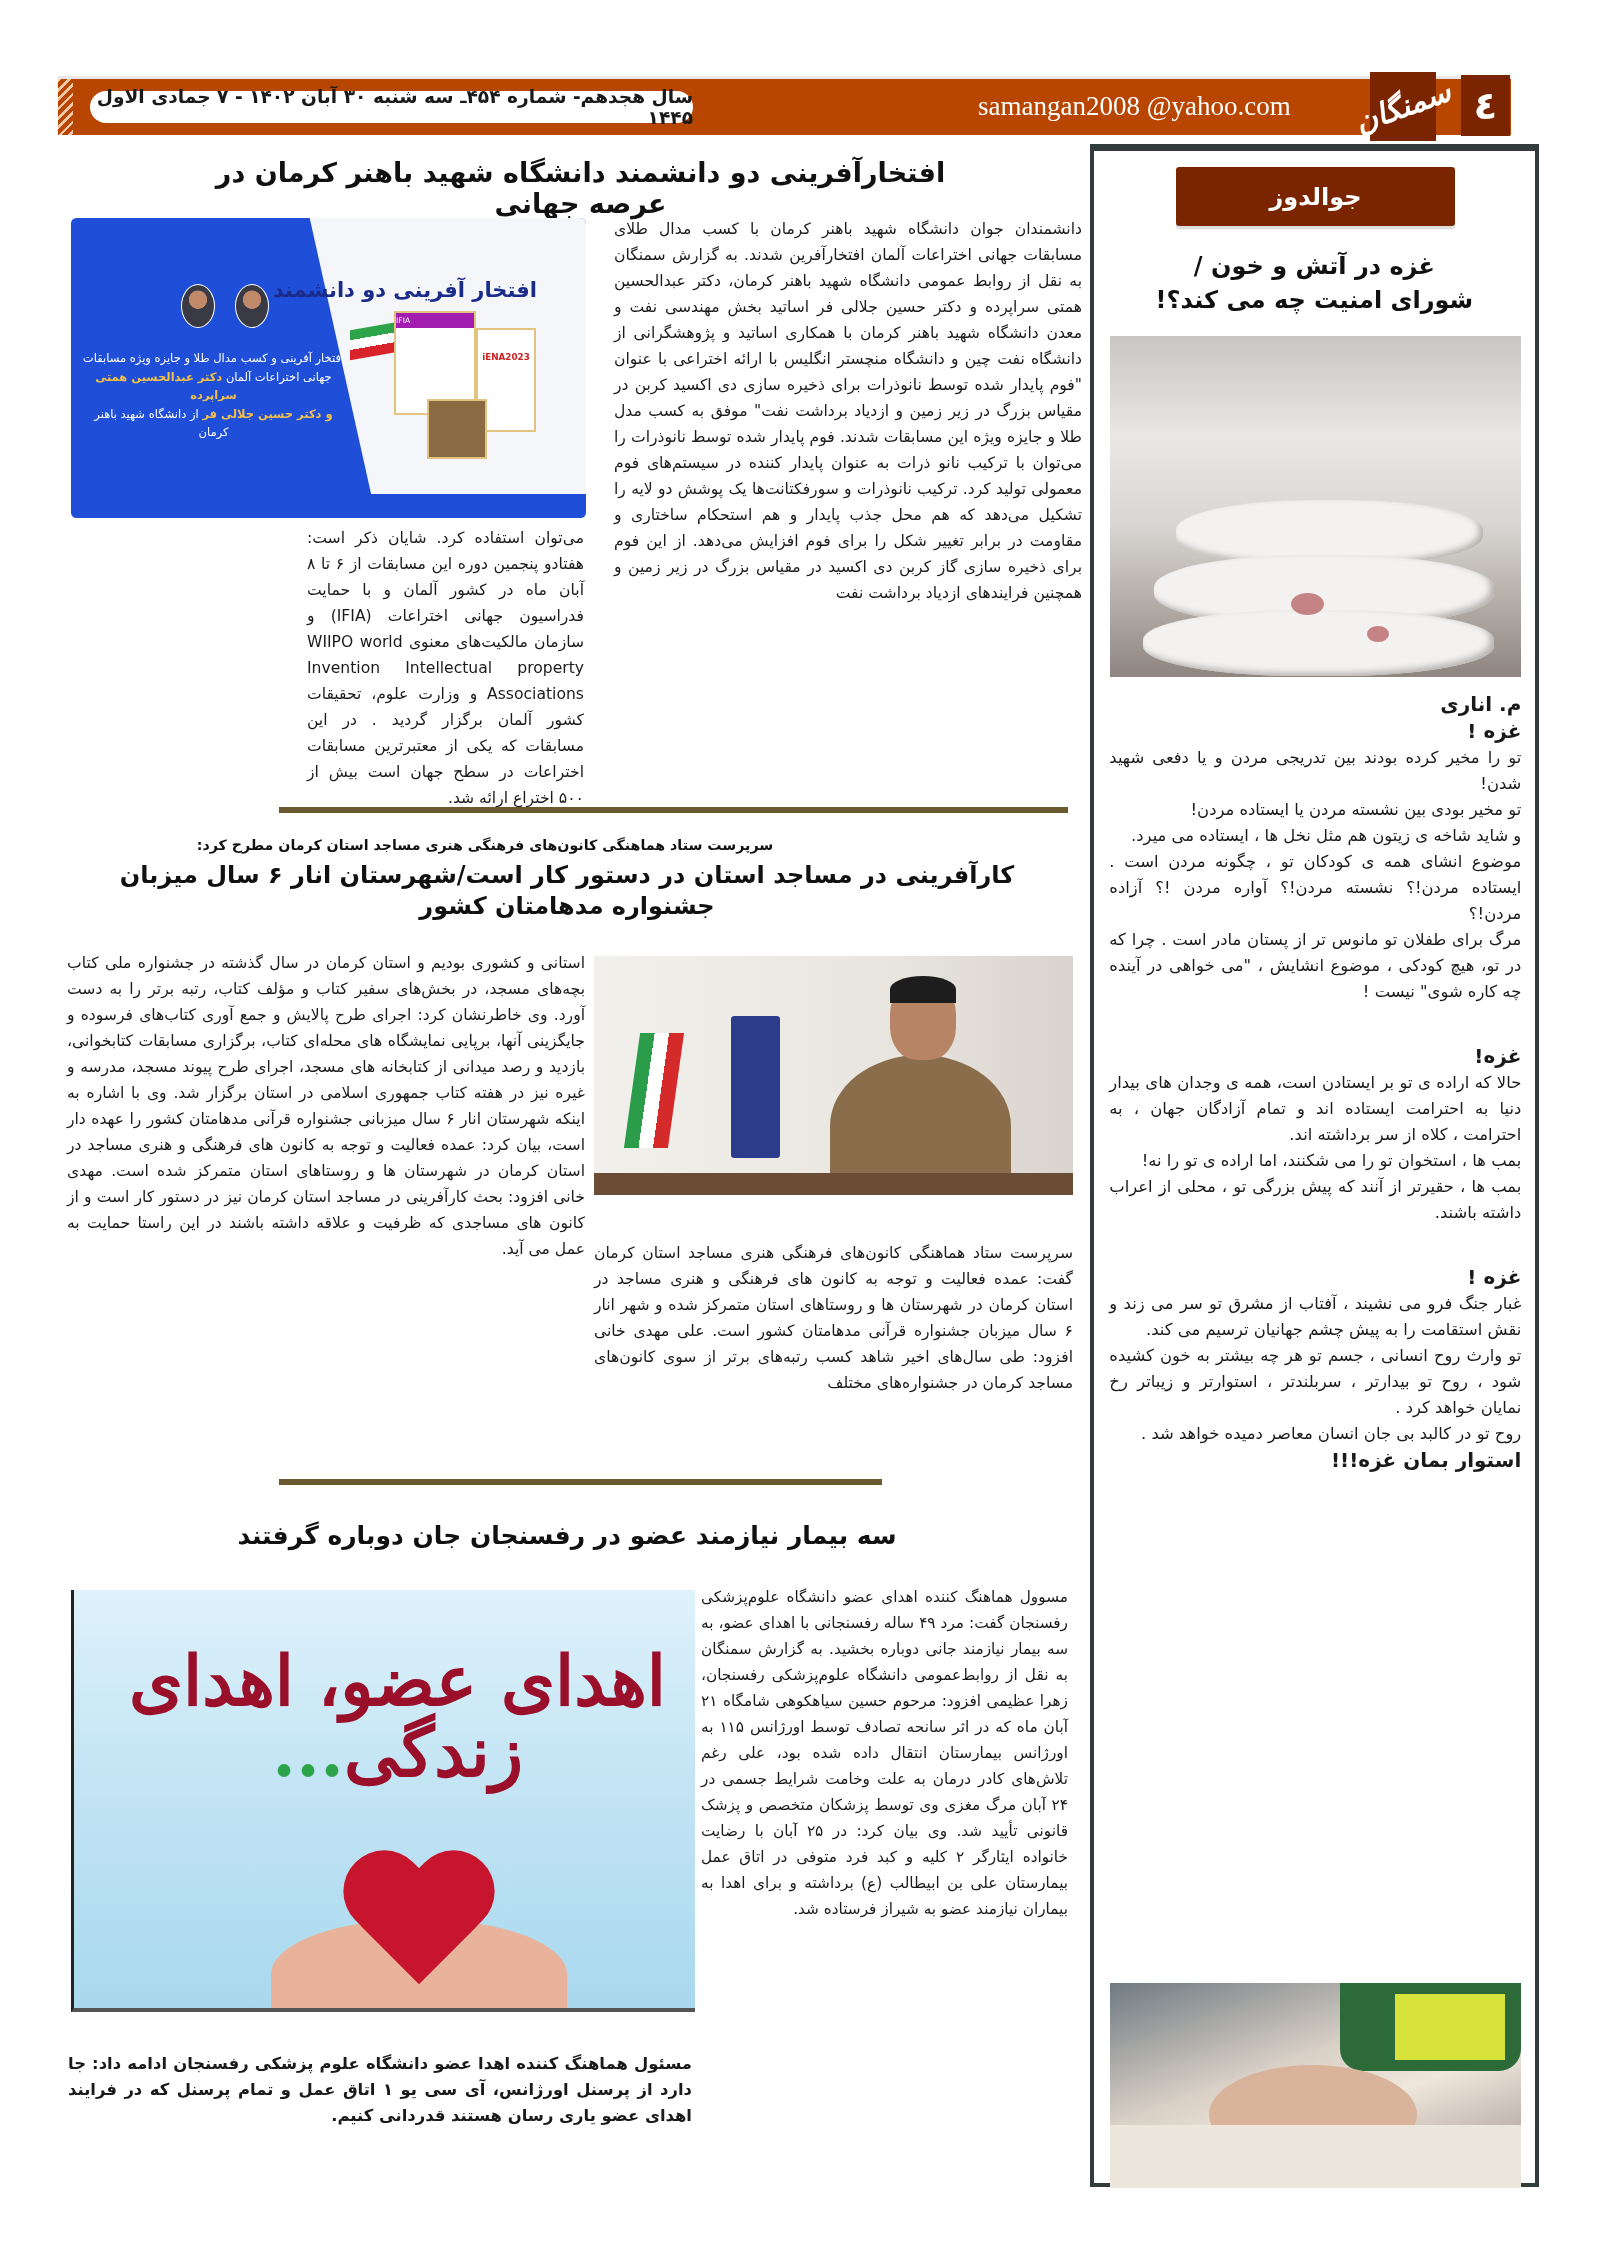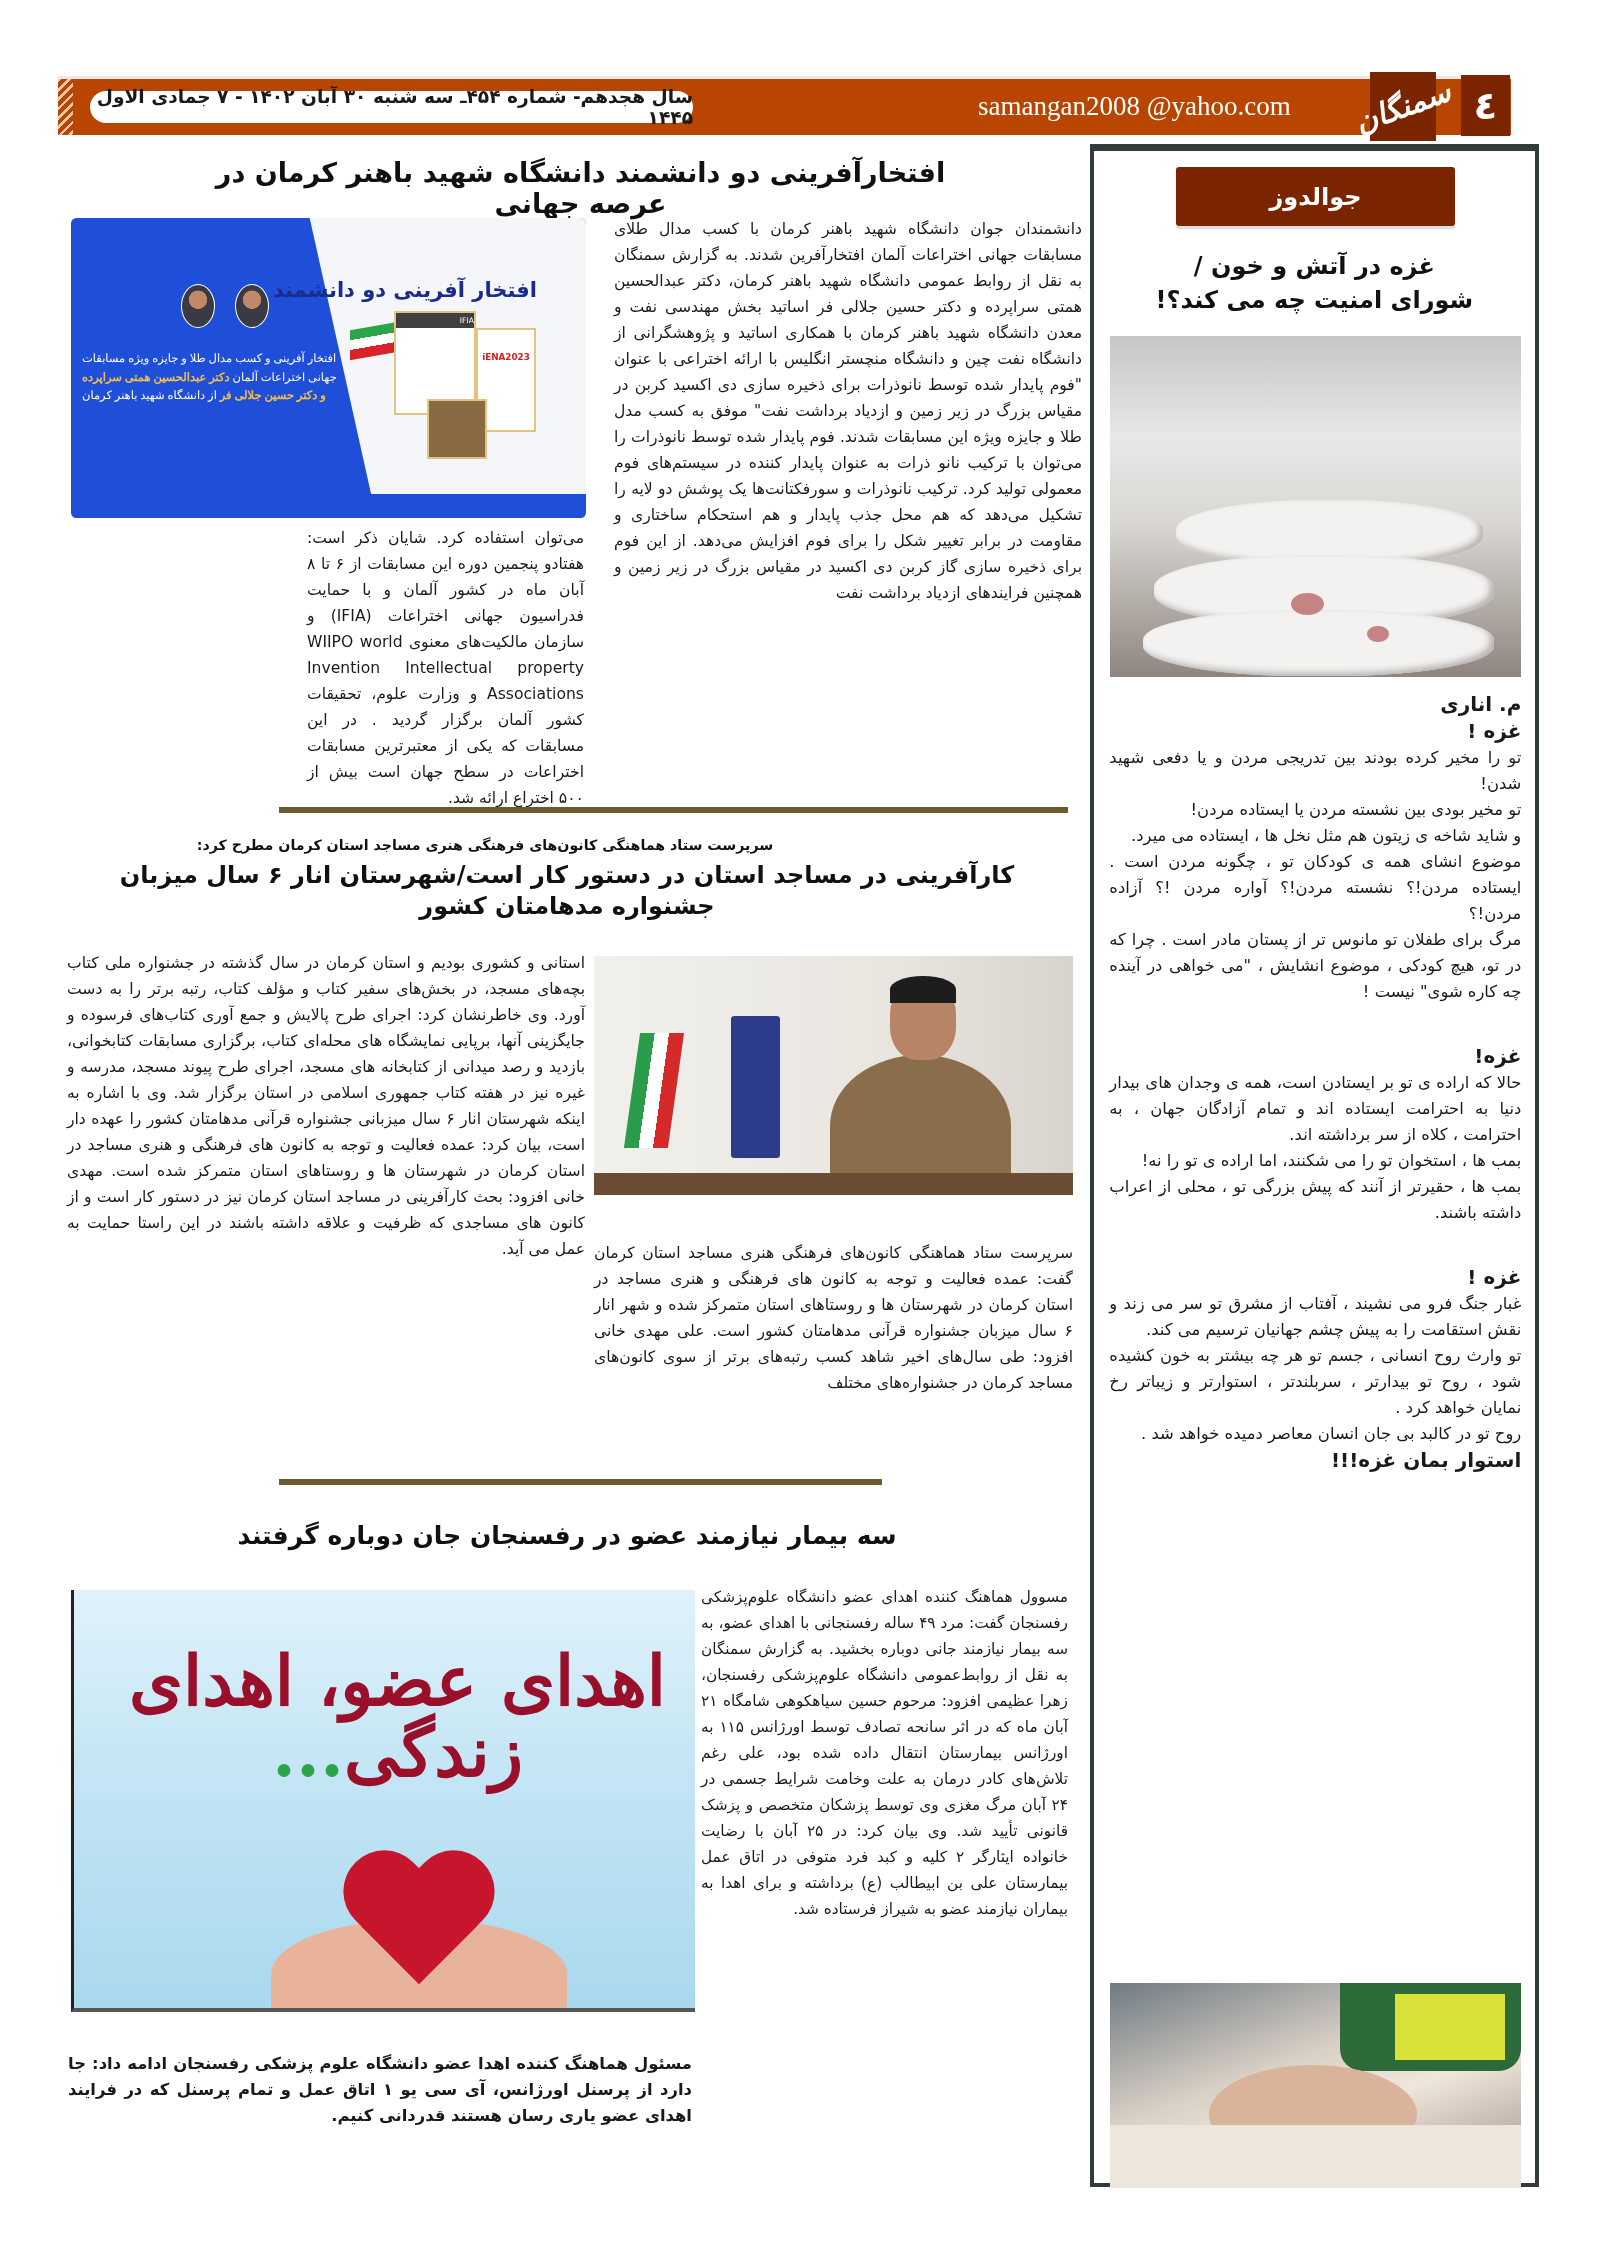--- a/index.html
+++ b/index.html
@@ -34,21 +34,21 @@
   .rc-body .gap { height: 38px; }
   .rc-photo2 { left: 16.4px; top: 1832px; width: 411px; height: 205px; background: linear-gradient(160deg,#6f7a82 0%, #d8cfc5 40%, #efe6dc 60%, #9a8e86 100%); overflow: hidden; }
 
   
   .headline { font-family: "DejaVu Sans", sans-serif; font-weight: bold; color: #111; }
   .a1-title { left: 186px; top: 157px; width: 789px; text-align: center; font-size: 27px; }
   .a1-image { left: 71px; top: 218px; width: 515px; height: 300px; background: #1f4fd8; border-radius: 5.5px; overflow: hidden; }
   .a1-white { position: absolute; right: 0; top: 0; width: 307px; height: 300px; background: #f4f6f9; border-left: 7.7px solid #d9b56a;
      clip-path: polygon(10% 0, 100% 0, 100% 92%, 30% 92%); }
   .a1-img-title { position: absolute; right: 49px; top: 60px; font-size: 21px; font-weight: bold; color: #1b2b8a; }
-  .a1-img-caption { position: absolute; right: 241px; top: 131px; width: 263px; font-size: 11.5px; line-height: 18.6px; color: #fff; text-align: left; font-family: Liberation Serif, serif; }
+  .a1-img-caption { position: absolute; right: 241px; top: 131px; width: 263px; font-size: 11.5px; line-height: 18.6px; color: #fff; text-align: center; }
   .a1-img-caption .hl { color: #f2c04a; font-weight: bold; }
   .avatar { position: absolute; width: 34px; height: 44px; border-radius: 50%; background: radial-gradient(circle at 50% 35%, #c08a6a 0 28%, #3a3a44 30% 100%); border: 1.6px solid #fff; }
   .cert { position: absolute; background: #fff; border: 2.2px solid #e2c37f; }
   .flag { position: absolute; width: 60px; height: 30px; background: linear-gradient(180deg,#2da44a 0 33%, #ffffff 33% 66%, #d8232a 66% 100%); transform: skewY(-10deg); }
 
   .a1-text-right { left: 614px; top: 216px; width: 468px; font-size: 15.6px; line-height: 26px; text-align: justify; }
   .a1-text-left { left: 307px; top: 525px; width: 277px; font-size: 15.6px; line-height: 26px; text-align: justify; }
 
   .divider { height: 5.5px; background: #6b5a2e; }
   .div1 { left: 279px; top: 807px; width: 789px; }
@@ -137,21 +137,21 @@
 </div>
 
 <div class="abs a1-title headline">افتخارآفرینی دو دانشمند دانشگاه شهید باهنر کرمان در عرصه جهانی</div>
 <div class="abs a1-image">
   <div class="a1-white"></div>
   <div class="a1-img-title">افتخار آفرینی دو دانشمند</div>
   <div class="avatar" style="left:110px;top:66px;"></div>
   <div class="avatar" style="left:164px;top:66px;"></div>
   <div class="flag" style="left:279px;top:107px;"></div>
   <div class="cert" style="left:323px;top:93px;width:82px;height:104px;">
-    <div style="background:#404040;color:#fff;font-size:7.7px;text-align:right;height:15.3px;line-height:15.3px;direction:ltr;">IFIA</div>
+    <div style="background:#a21caf;color:#fff;font-size:7.7px;text-align:left;height:15.3px;line-height:15.3px;direction:ltr;">IFIA</div>
   </div>
   <div class="cert" style="left:405px;top:110px;width:60px;height:104px;">
     <div style="color:#c22;font-size:8.8px;font-weight:bold;text-align:center;margin-top:22px;direction:ltr;">iENA2023</div>
   </div>
   <div class="cert" style="left:356px;top:181px;width:60px;height:60px;background:#8a6a42;"></div>
   <div class="a1-img-caption">
     <div>افتخار آفرینی و کسب مدال طلا و جایزه ویژه مسابقات</div>
     <div><span>جهانی اختراعات آلمان</span> <span class="hl">دکتر عبدالحسین همتی سراپرده</span></div>
     <div><span class="hl">و دکتر حسین جلالی فر</span> <span>از دانشگاه شهید باهنر کرمان</span></div>
   </div>

